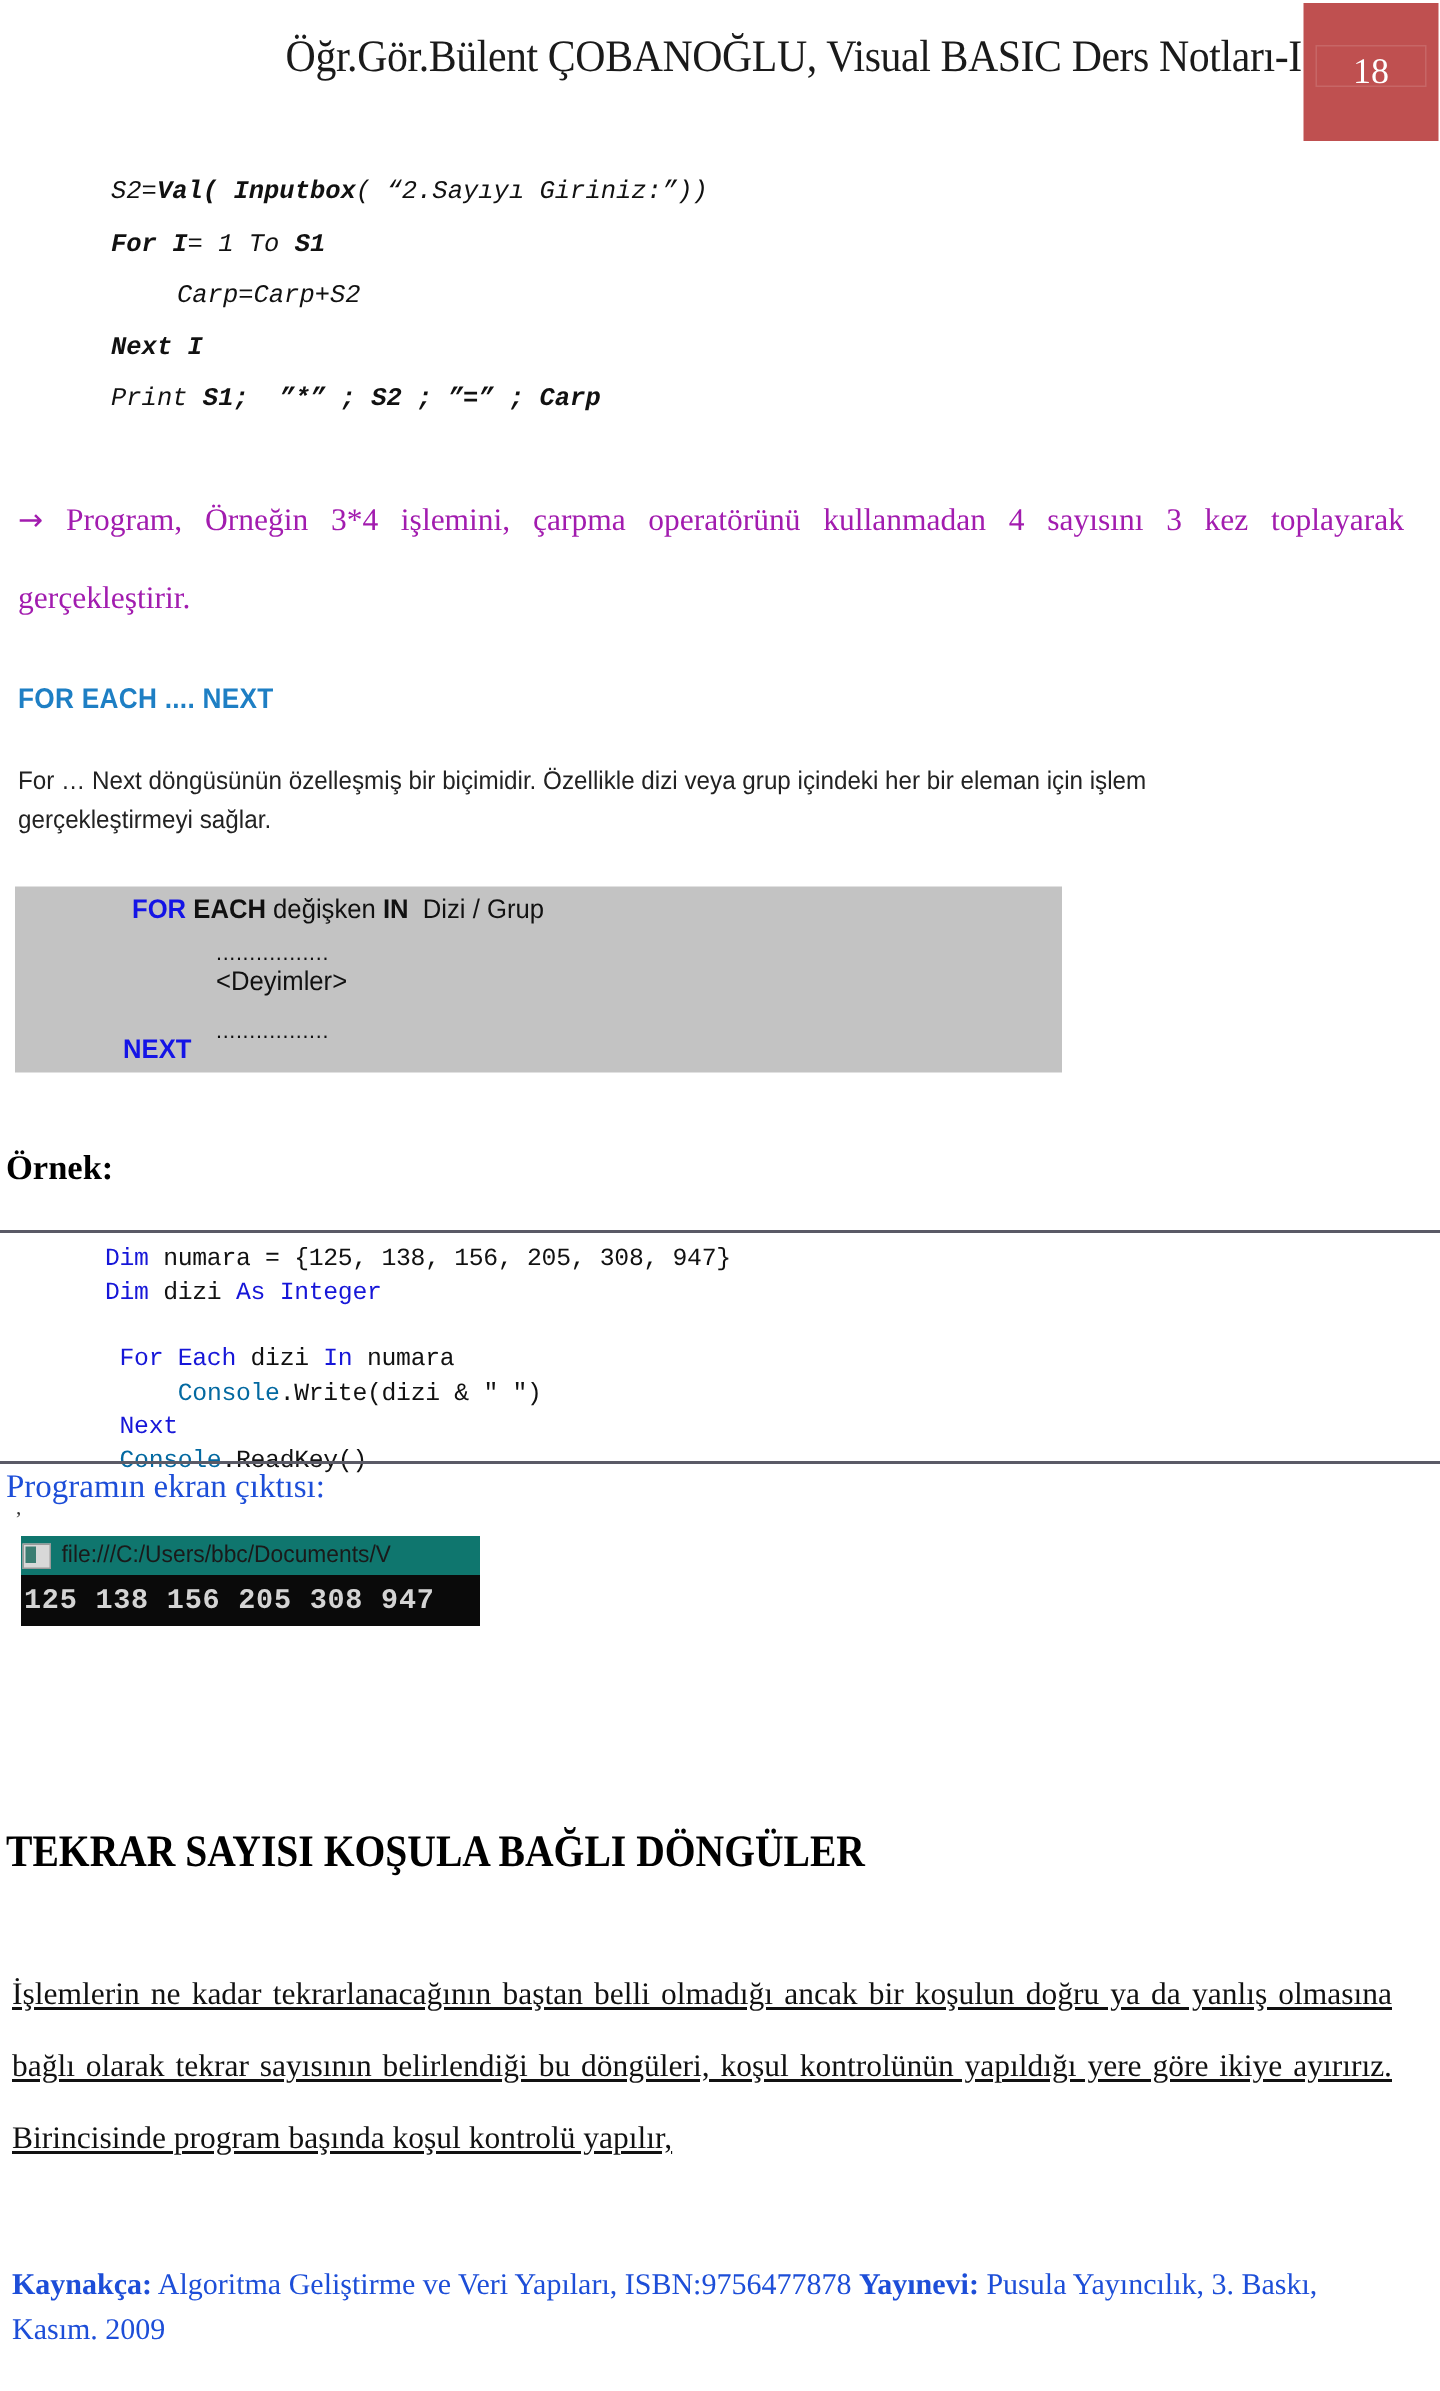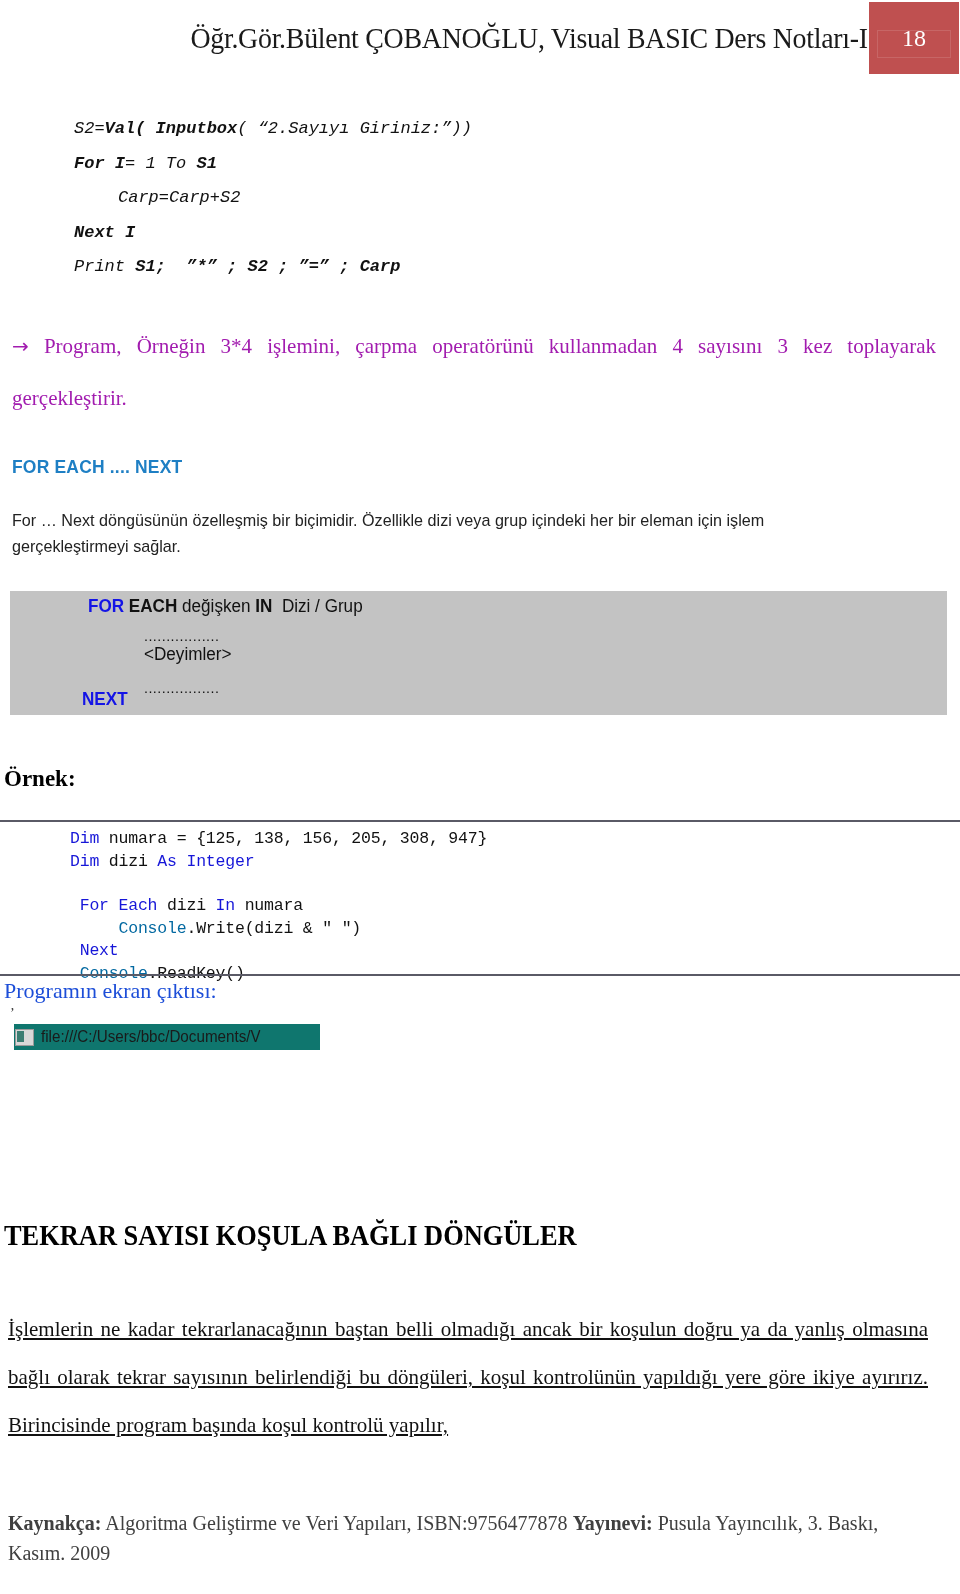--- a/index.html
+++ b/index.html
@@ -37,21 +37,21 @@
     white-space: nowrap;
     color: #1a1a1a;
     transform: scaleX(0.93);
     transform-origin: right top;
   }
   .page-badge {
     position: absolute;
     left: 869px;
     top: 2px;
     width: 90px;
-    height: 72px;
+    height: 92px;
     background: #bf5050;
     color: #ffffff;
     font-family: "Liberation Serif", serif;
     font-size: 24px;
     display: flex;
     align-items: center;
     justify-content: center;
   }
   .page-badge::before {
     content: "";
@@ -128,21 +128,21 @@
     color: #222222;
     transform: scaleX(0.95);
     transform-origin: left top;
   }
 
   
   .syntax-box {
     position: absolute;
     left: 10px;
     top: 591px;
-    width: 937px;
+    width: 698px;
     height: 124px;
     background: #c3c3c3;
     font-family: "Liberation Sans", sans-serif;
   }
   .syntax-line {
     position: absolute;
     font-size: 18px;
     white-space: pre;
     color: #111111;
     transform: scaleX(0.95);
@@ -303,21 +303,21 @@
 
   
   .footer {
     position: absolute;
     left: 8px;
     top: 1508px;
     width: 920px;
     font-family: "Liberation Serif", serif;
     font-size: 20px;
     line-height: 30px;
-    color: #404040;
+    color: #1d4ed8;
   }
   .footer b { font-weight: bold; }
 </style>
 </head>
 <body>
 
 <div class="header">
   <div class="header-title">Öğr.Gör.Bülent ÇOBANOĞLU, Visual BASIC Ders Notları-I</div>
   <div class="page-badge">
     <span>18</span>
@@ -355,19 +355,22 @@
 <div class="vb-rule-bottom"></div>
 
 <div class="out-caption">Programın ekran çıktısı:</div>
 <div class="tick-mark">ʼ</div>
 
 <div class="console-shot">
   <div class="console-title">
     <div class="console-icon"></div>
     <div class="console-title-text">file:///C:/Users/bbc/Documents/V</div>
   </div>
+  <div class="console-body">
+    <div class="console-out">125 138 156 205 308 947</div>
+  </div>
 </div>
 
 <div class="big-heading">TEKRAR SAYISI KOŞULA BAĞLI DÖNGÜLER</div>
 
 <div class="body-para">İşlemlerin ne kadar tekrarlanacağının baştan belli olmadığı ancak bir koşulun doğru ya da yanlış olmasına bağlı olarak tekrar sayısının belirlendiği bu döngüleri, koşul kontrolünün yapıldığı yere göre ikiye ayırırız. Birincisinde program başında koşul kontrolü yapılır,</div>
 
 <div class="footer"><b>Kaynakça:</b><span> Algoritma Geliştirme ve Veri Yapıları, ISBN:9756477878 </span><b>Yayınevi:</b><span> Pusula Yayıncılık, 3. Baskı, Kasım. 2009</span></div>
 
 </body></html>

